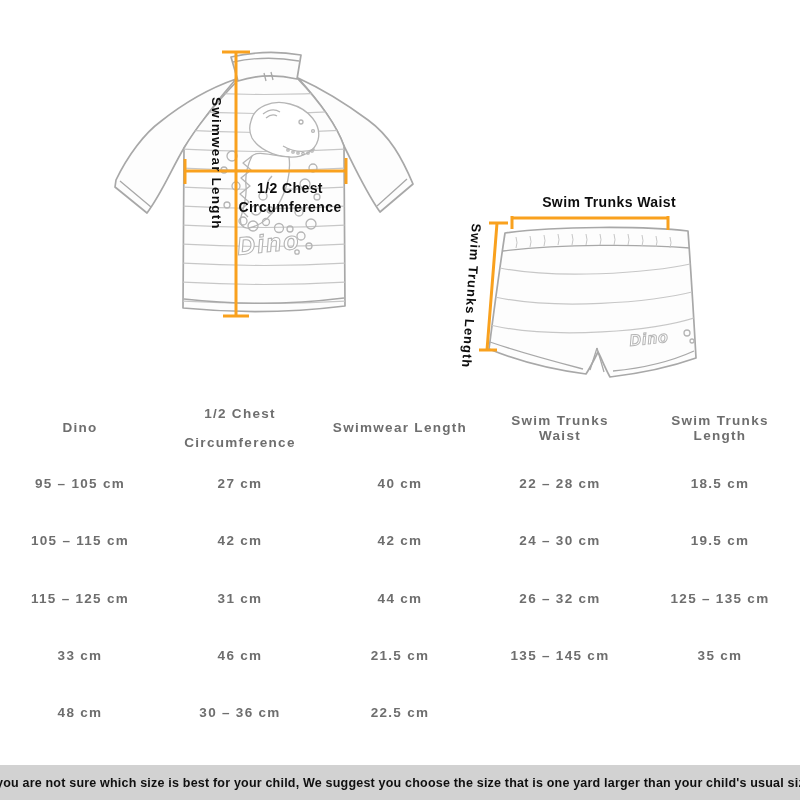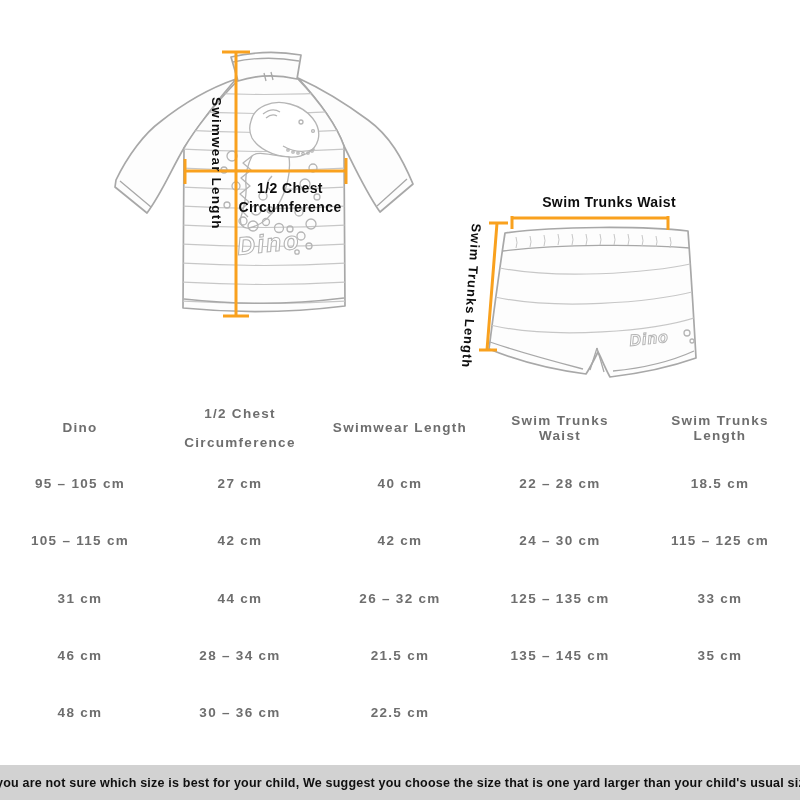--- a/index.html
+++ b/index.html
@@ -204,30 +204,30 @@
     <div class="td">95 – 105 cm</div>
     <div class="td">27 cm</div>
     <div class="td">40 cm</div>
     <div class="td">22 – 28 cm</div>
     <div class="td">18.5 cm</div>
 
     <div class="td">105 – 115 cm</div>
     <div class="td">42 cm</div>
     <div class="td">42 cm</div>
     <div class="td">24 – 30 cm</div>
+    <div class="td">19.5 cm</div>
 
     <div class="td">115 – 125 cm</div>
     <div class="td">31 cm</div>
     <div class="td">44 cm</div>
     <div class="td">26 – 32 cm</div>
 
     <div class="td">125 – 135 cm</div>
     <div class="td">33 cm</div>
     <div class="td">46 cm</div>
-    <div class="td">28 – 34 cm</div>
     <div class="td">21.5 cm</div>
 
     <div class="td">135 – 145 cm</div>
     <div class="td">35 cm</div>
     <div class="td">48 cm</div>
     <div class="td">30 – 36 cm</div>
     <div class="td">22.5 cm</div>
   </div>
 
   <div class="footer">

